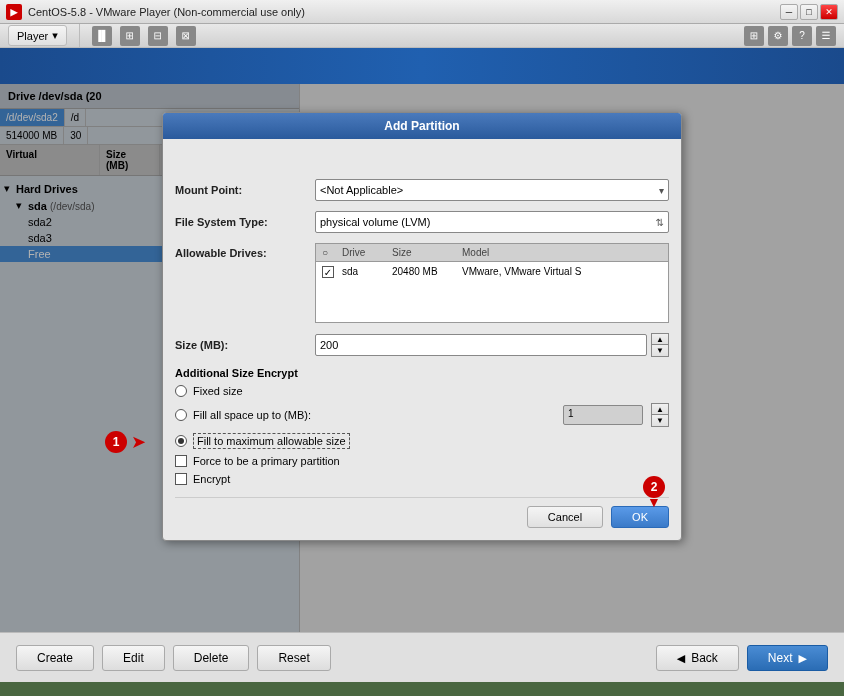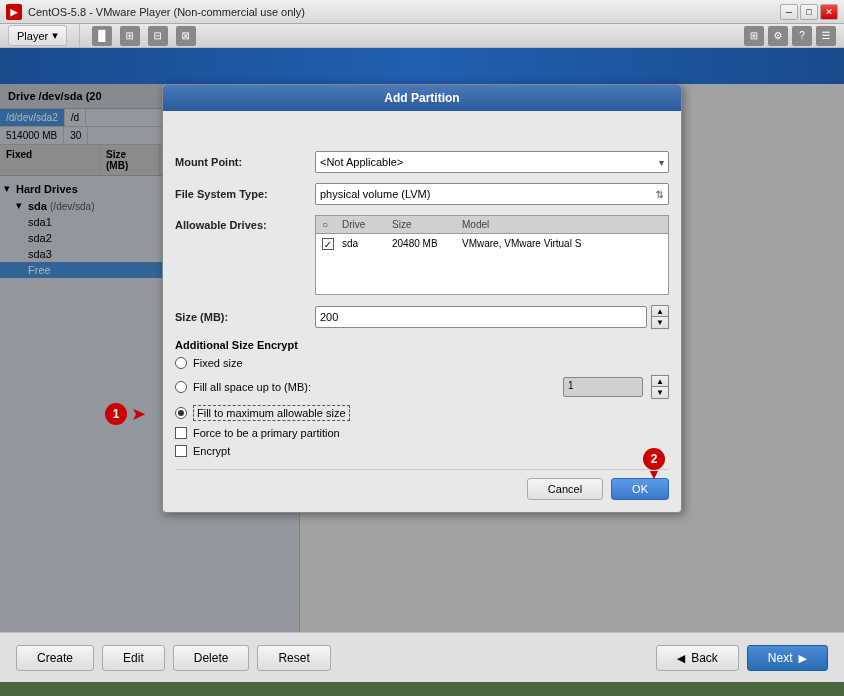--- a/index.html
+++ b/index.html
@@ -146,21 +146,21 @@
     .tree-mount { width: 60px; padding-left: 4px; }
 
     
     .modal-overlay {
       position: absolute;
       top: 0; left: 0; right: 0; bottom: 0;
       background: rgba(0,0,0,0.3);
       display: flex;
       align-items: flex-start;
       justify-content: center;
-      padding-top: 0;
+      padding-top: 28px;
     }
 
     
     .dialog {
       background: #e8e8e8;
       border: 1px solid #888;
       border-radius: 4px;
       width: 520px;
       box-shadow: 2px 2px 10px rgba(0,0,0,0.4);
     }
@@ -438,41 +438,34 @@
     <div class="drive-row">
       <div class="drive-cell selected">/d/dev/sda2</div>
       <div class="drive-cell">/d</div>
     </div>
     <div class="drive-row">
       <div class="drive-cell">514000 MB</div>
       <div class="drive-cell">30</div>
     </div>
 
     <div class="device-header">
-      <div class="device-header-cell">Fixed</div>
+      <div class="device-header-cell">Virtual</div>
       <div class="device-header-cell">Size<br>(MB)</div>
       <div class="device-header-cell">Mount Poi<br>RAID/Volu</div>
     </div>
 
     <div class="device-tree">
       <div class="tree-row">
         <div class="tree-indent">▾</div>
         <div class="tree-label"><strong>Hard Drives</strong></div>
       </div>
       <div class="tree-row">
         <div class="tree-indent"></div>
         <div class="tree-indent">▾</div>
         <div class="tree-label"><strong>sda</strong> <span style="color:#555;font-size:10px">(/dev/sda)</span></div>
-      </div>
-      <div class="tree-row">
-        <div class="tree-indent"></div>
-        <div class="tree-indent"></div>
-        <div class="tree-label">sda1</div>
-        <div class="tree-size">500</div>
-        <div class="tree-mount">/boot</div>
       </div>
       <div class="tree-row">
         <div class="tree-indent"></div>
         <div class="tree-indent"></div>
         <div class="tree-label">sda2</div>
         <div class="tree-size">4000</div>
         <div class="tree-mount">/</div>
       </div>
       <div class="tree-row">
         <div class="tree-indent"></div>

